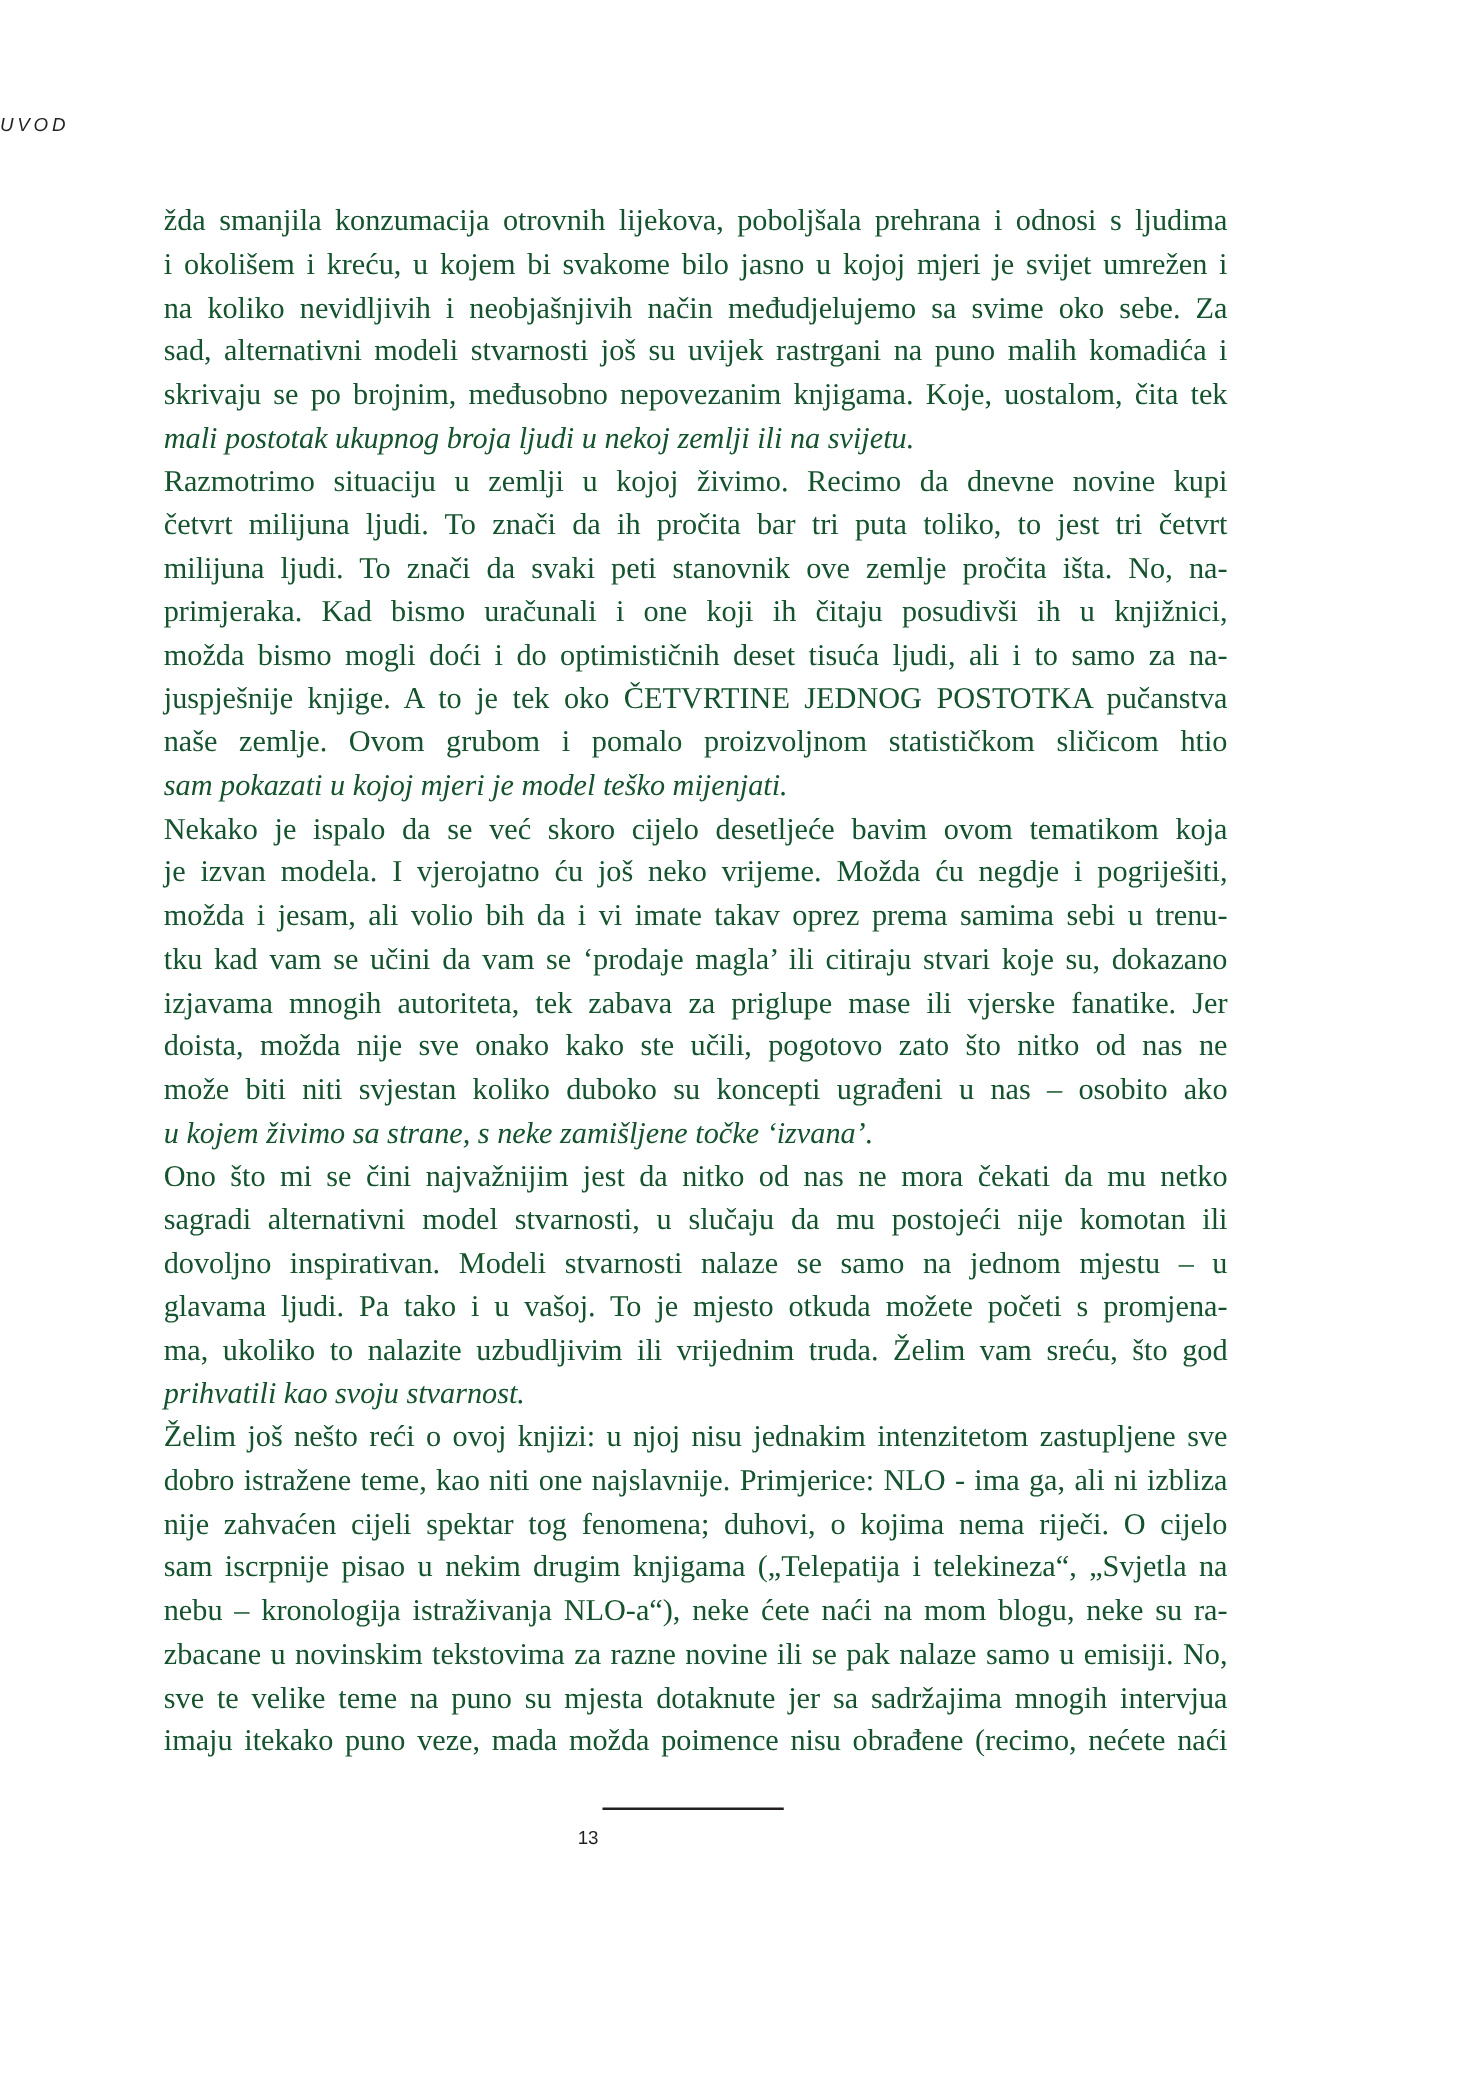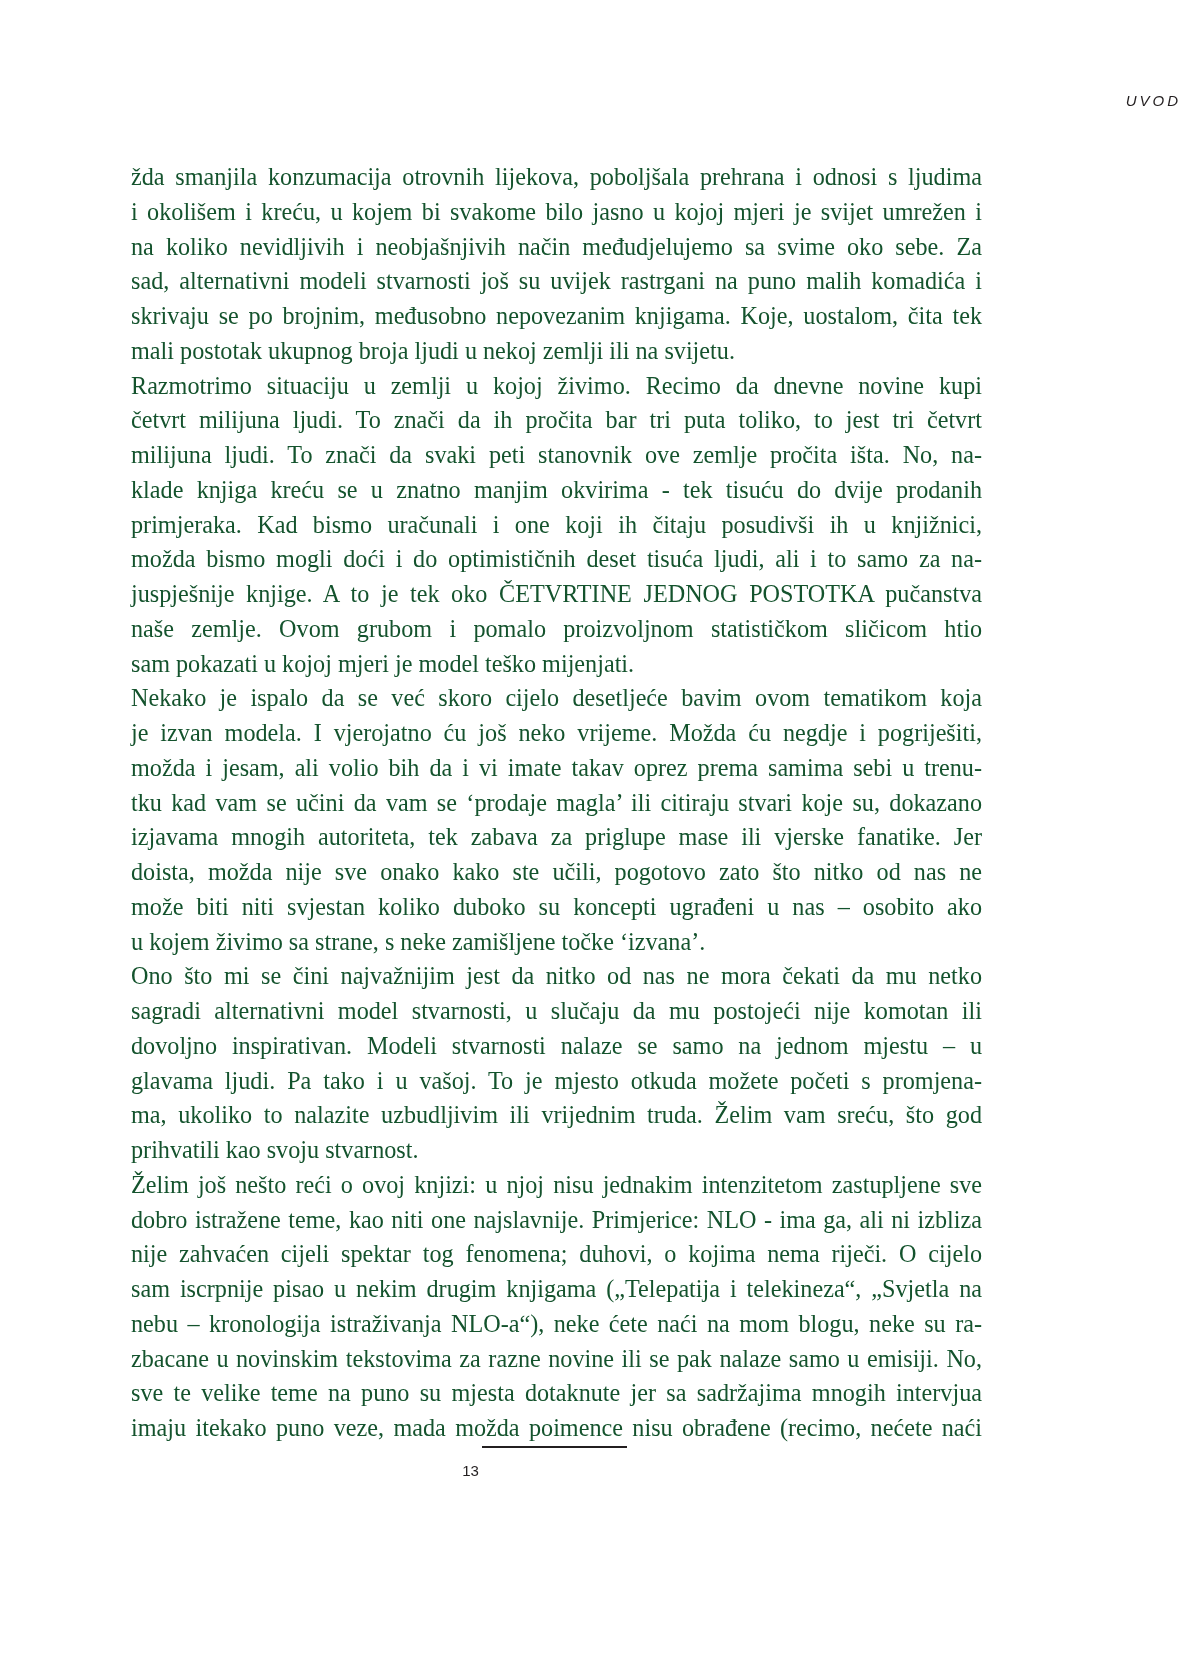--- a/index.html
+++ b/index.html
@@ -12,21 +12,21 @@
       height: 1667px;
       position: relative;
       overflow: hidden;
       color: #231f20;
     }
     .running-head {
       position: absolute;
       top: 92px;
       left: 0;
       width: 1181px;
-      text-align: right;
+      text-align: left;
       font-family: "Liberation Sans", sans-serif;
       font-style: italic;
       font-size: 15px;
       letter-spacing: 3px;
       color: #231f20;
     }
     .text-block {
       position: absolute;
       top: 160px;
       left: 131px;
@@ -39,20 +39,21 @@
     .line {
       display: block;
       white-space: nowrap;
       text-align: justify;
       text-align-last: justify;
       height: 34.75px;
       overflow: visible;
     }
     .line.last {
       text-align-last: left;
+      font-style: italic;
     }
     .footer-rule {
       position: absolute;
       top: 1446px;
       left: 482px;
       width: 145px;
       height: 0;
       border-top: 2px solid #231f20;
     }
     .page-number {
@@ -79,21 +80,20 @@
     <span class="line">na koliko nevidljivih i neobjašnjivih način međudjelujemo sa svime oko sebe. Za</span>
     <span class="line">sad, alternativni modeli stvarnosti još su uvijek rastrgani na puno malih komadića i</span>
     <span class="line">skrivaju se po brojnim, međusobno nepovezanim knjigama. Koje, uostalom, čita tek</span>
     <span class="line last">mali postotak ukupnog broja ljudi u nekoj zemlji ili na svijetu.</span>
   </div>
 
   <div>
     <span class="line">Razmotrimo situaciju u zemlji u kojoj živimo. Recimo da dnevne novine kupi</span>
     <span class="line">četvrt milijuna ljudi. To znači da ih pročita bar tri puta toliko, to jest tri četvrt</span>
     <span class="line">milijuna ljudi. To znači da svaki peti stanovnik ove zemlje pročita išta. No, na-</span>
-    <span class="line">klade knjiga kreću se u znatno manjim okvirima - tek tisuću do dvije prodanih</span>
     <span class="line">primjeraka. Kad bismo uračunali i one koji ih čitaju posudivši ih u knjižnici,</span>
     <span class="line">možda bismo mogli doći i do optimističnih deset tisuća ljudi, ali i to samo za na-</span>
     <span class="line">juspješnije knjige. A to je tek oko ČETVRTINE JEDNOG POSTOTKA pučanstva</span>
     <span class="line">naše zemlje. Ovom grubom i pomalo proizvoljnom statističkom sličicom htio</span>
     <span class="line last">sam pokazati u kojoj mjeri je model teško mijenjati.</span>
   </div>
 
   <div>
     <span class="line">Nekako je ispalo da se već skoro cijelo desetljeće bavim ovom tematikom koja</span>
     <span class="line">je izvan modela. I vjerojatno ću još neko vrijeme. Možda ću negdje i pogriješiti,</span>

